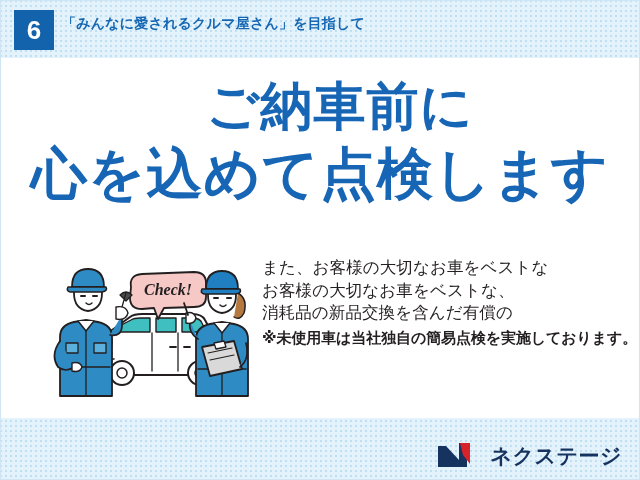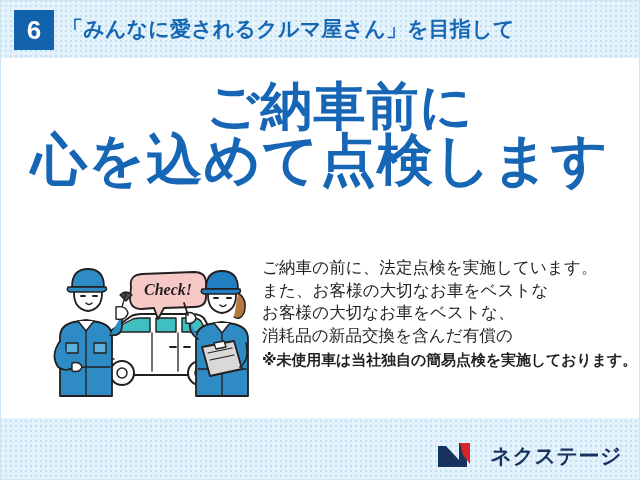--- a/index.html
+++ b/index.html
@@ -30,21 +30,21 @@
     position:absolute;left:14px;top:10px;width:40px;height:40px;
     background:#1263ab;
     display:flex;align-items:center;justify-content:center;
   }
   #badge span{
     color:#ffffff;font-size:26px;font-weight:bold;line-height:1;
     letter-spacing:0px;
   }
   #header-title{
     position:absolute;left:62px;top:15px;
-    font-size:21px;font-weight:bold;color:#1667b3;
+    font-size:14px;font-weight:bold;color:#1667b3;
     letter-spacing:0.2px;white-space:nowrap;
   }
 
   
   #panel{
     position:absolute;left:0;top:58px;width:640px;height:360px;
     background:#ffffff;
   }
 
   
@@ -54,21 +54,21 @@
     color:#1765b5;
     font-weight:bold;
     letter-spacing:1px;
     line-height:1.0;
   }
   #headline .l1{
     display:block;font-size:52px;
     padding-left:40px;
   }
   #headline .l2{
-    display:block;font-size:56px;
+    display:block;font-size:56px;margin-top:14px;
   }
 
   
   #copy{
     position:absolute;left:262px;top:198px;width:372px;
     color:#231f20;
   }
   #copy .line{
     font-size:16.5px;line-height:22.5px;letter-spacing:0.1px;
     white-space:nowrap;
@@ -108,21 +108,20 @@
   </div>
 
   <div id="panel">
 
     <div id="headline">
       <span class="l1">ご納車前に</span>
       <span class="l2">心を込めて点検します</span>
     </div>
 
     <div id="copy">
-      <div class="line">ご納車の前に、法定点検を実施しています。</div>
       <div class="line">また、お客様の大切なお車をベストな</div>
       <div class="line">お客様の大切なお車をベストな、</div>
       <div class="line">消耗品の新品交換を含んだ有償の</div>
       <div class="note">※未使用車は当社独自の簡易点検を実施しております。</div>
     </div>
 
     <div id="illus">
       <svg width="205" height="135" viewBox="0 0 205 135" xmlns="http://www.w3.org/2000/svg">
         <g fill="none" stroke="#231f20" stroke-width="1.6" stroke-linecap="round" stroke-linejoin="round">
 

